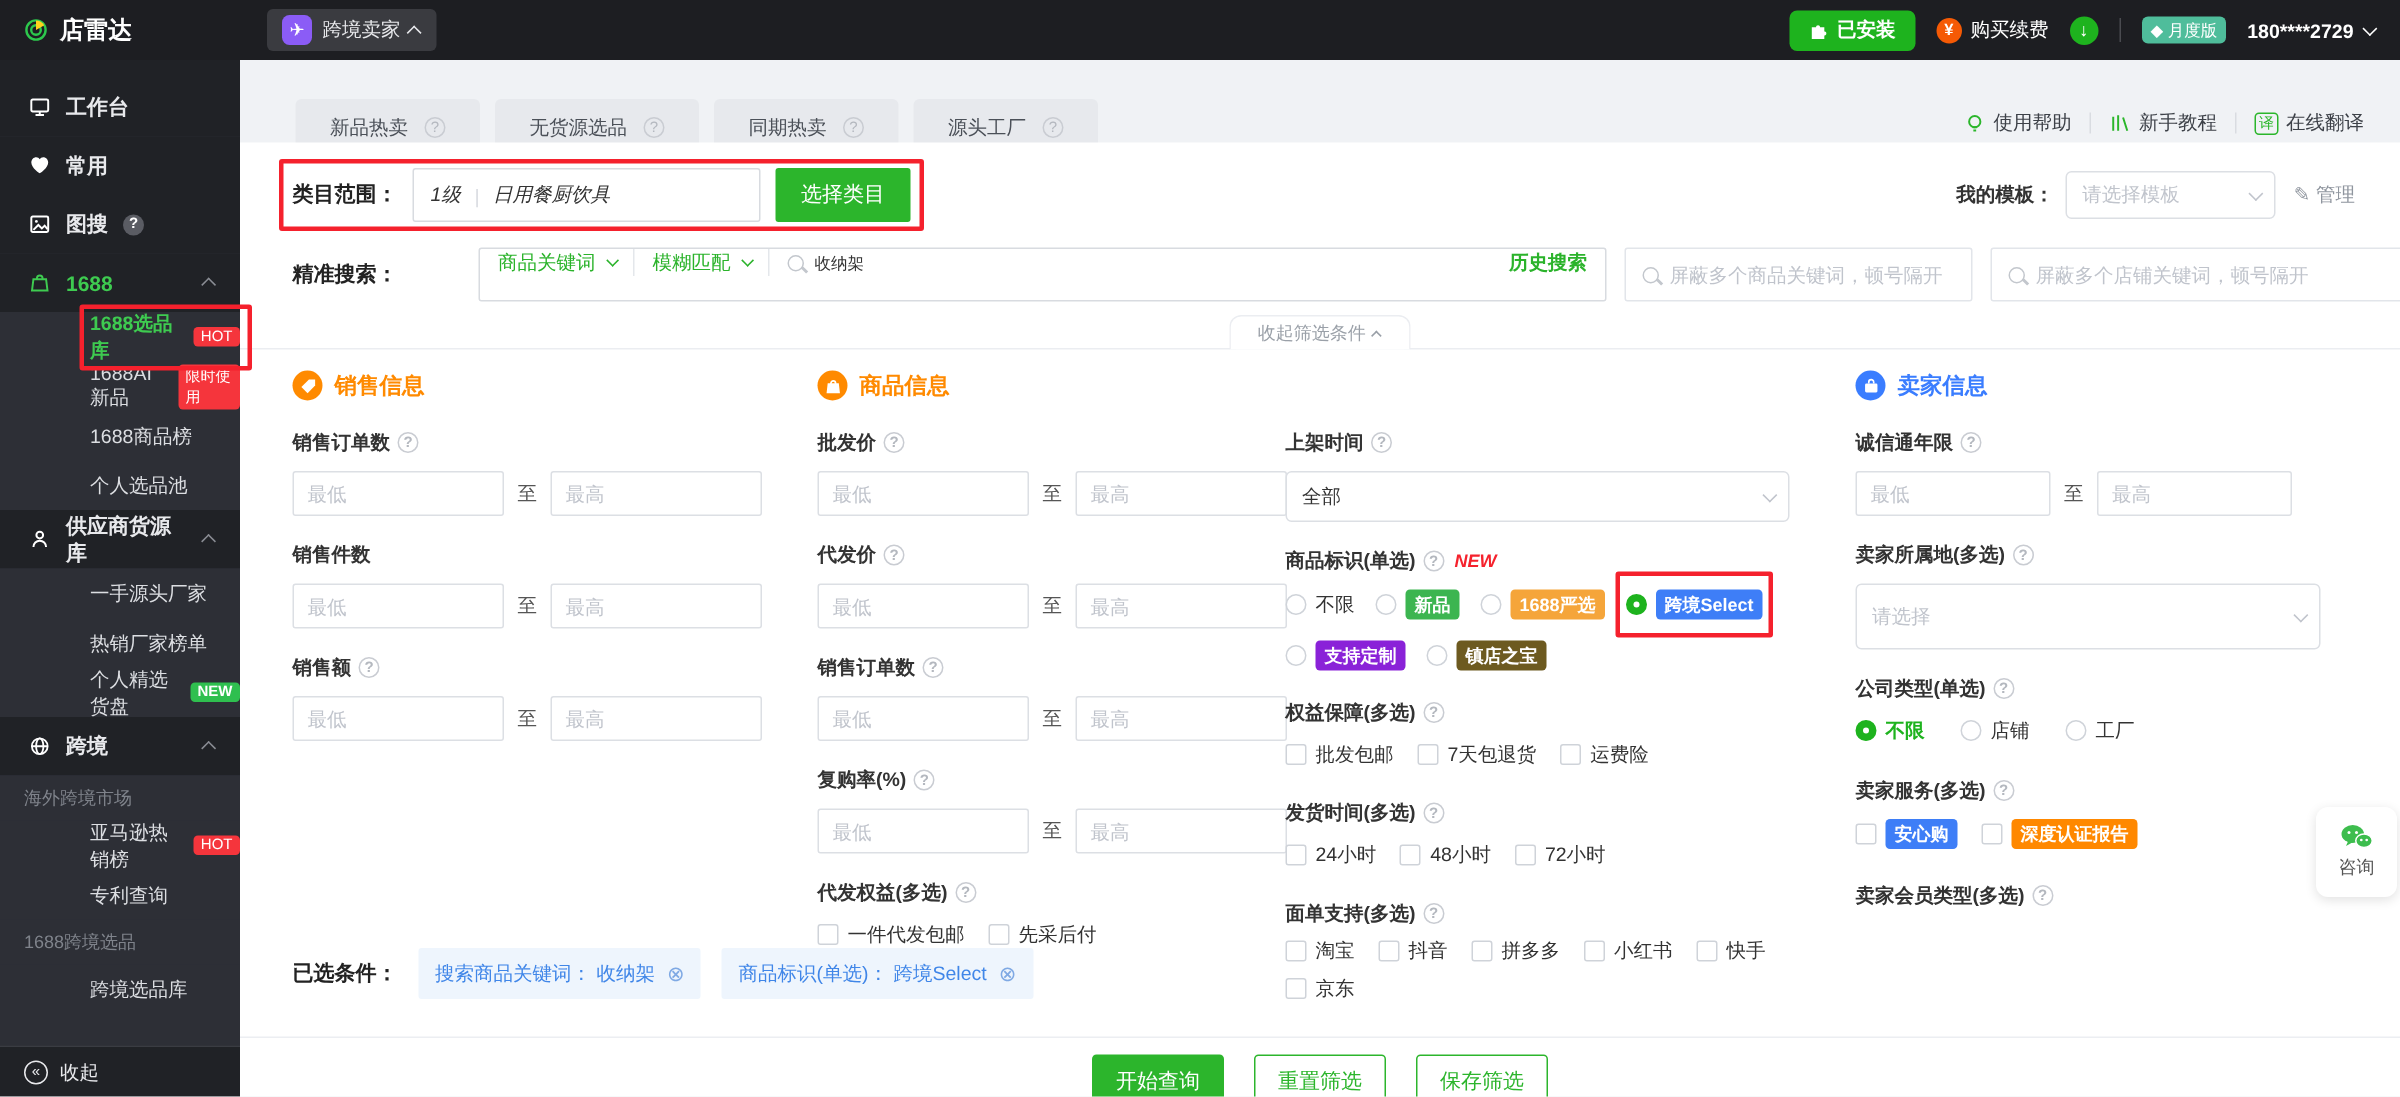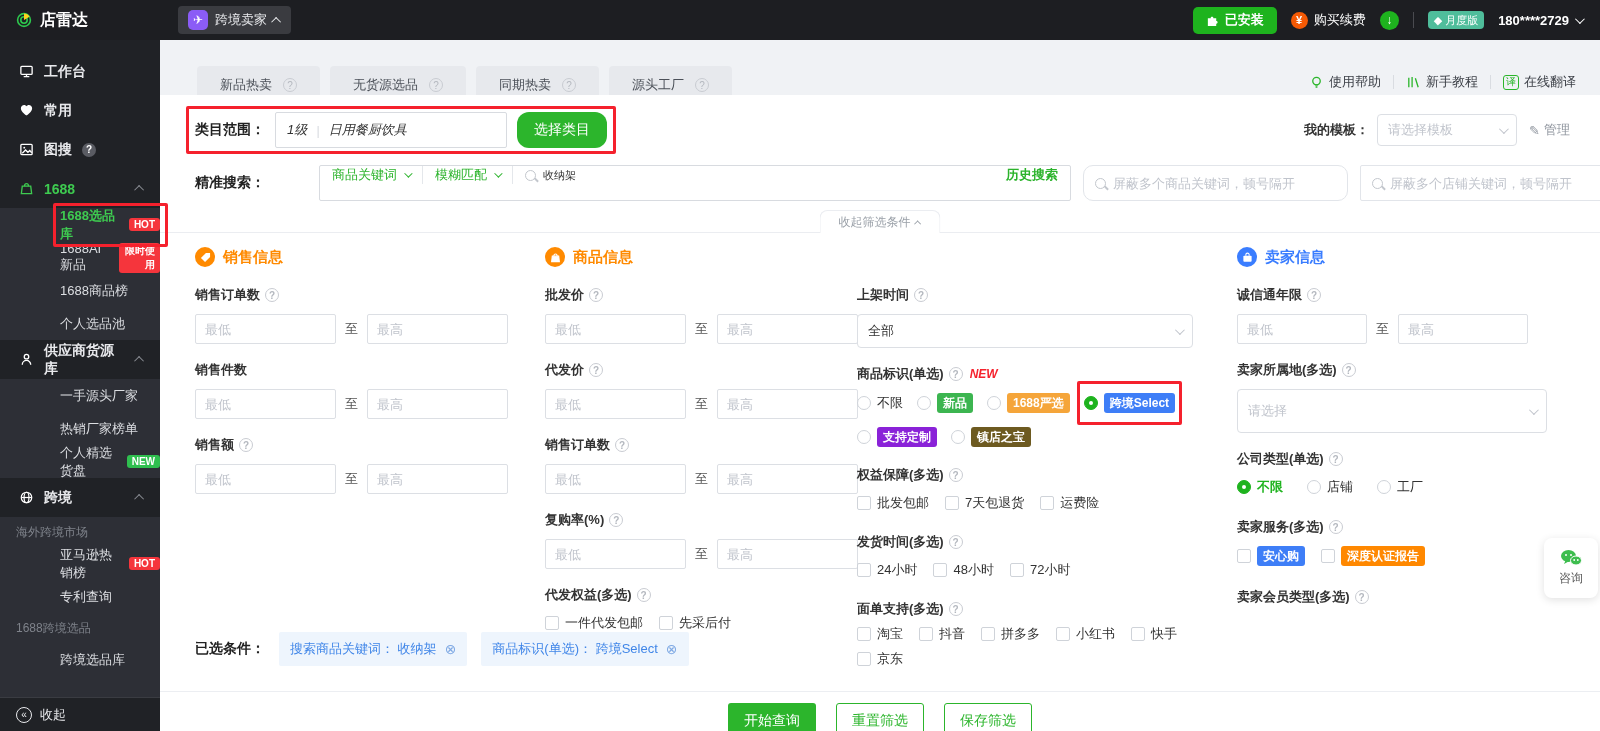--- a/index.html
+++ b/index.html
@@ -27,21 +27,21 @@
   
   .sidebar { position:absolute; top:40px; left:0; width:160px; bottom:0; background:#2d2f36; z-index:20; }
   .sg { height:39px; display:flex; align-items:center; gap:10px; padding-left:18px; background:#202226; color:#e8e9ec; font-size:14px; font-weight:bold; }
   .sg .chev { color:#8a8d94; margin-left:auto; margin-right:16px; }
   .sg.green { color:#3ecb50; }
   .sicon { width:16px; height:16px; display:flex; align-items:center; justify-content:center; flex:none; }
   .ssub { background:#2d2f36; }
   .si { height:33px; display:flex; align-items:center; gap:6px; padding-left:60px; color:#dcdee2; font-size:13px; }
   .si.active { color:#3ecb50; font-weight:bold; }
   .ssec { height:30px; display:flex; align-items:center; padding-left:16px; color:#7f838b; font-size:12px; background:#2d2f36; }
-  .b-hot { background:#f5353c; color:#fff; font-size:10px; font-weight:bold; padding:1px 5px; border-radius:3px;text-align:right; }
+  .b-hot { background:#f5353c; color:#fff; font-size:10px; font-weight:normal; padding:1px 5px; border-radius:3px; }
   .b-new { background:#2fbf4f; color:#fff; font-size:10px; font-weight:bold; padding:1px 5px; border-radius:3px; }
   .side-foot { position:absolute; bottom:0; left:0; right:0; height:34px; background:#202226; border-top:1px solid #3a3c42; display:flex; align-items:center; gap:8px; padding-left:16px; color:#e8e9ec; font-size:13px; }
   .circ { width:16px; height:16px; border-radius:50%; border:1.4px solid #e8e9ec; display:flex; align-items:center; justify-content:center; font-size:10px; line-height:1; color:#e8e9ec; }
   .qdot { width:14px; height:14px; border-radius:50%; background:#5a5c63; color:#fff; font-size:10px; display:flex; align-items:center; justify-content:center; }
 
   
   .main { position:absolute; left:160px; top:40px; width:1440px; height:691px; background:#f0f2f5; }
   .tabs-row { position:absolute; top:26px; left:37px; display:flex; gap:10px; }
   .tab { height:38px; padding:0 23px; background:#e7e9ed; color:#4b5058; font-size:13px; display:flex; align-items:center; gap:6px; border-radius:4px 4px 0 0; }
   .help-links { position:absolute; top:33px; right:24px; display:flex; align-items:center; gap:12px; font-size:13px; color:#3d4148; }
@@ -52,39 +52,39 @@
   .card { position:absolute; top:55px; left:0; width:1440px; height:636px; background:#fff; }
 
   .q { width:14px; height:14px; border:1px solid #c9ccd2; border-radius:50%; color:#b4b8bf; font-size:10px; display:inline-flex; align-items:center; justify-content:center; margin-left:5px; flex:none; }
   .q::before { content:"?"; }
 
   .row-cat { position:absolute; top:17px; left:35px; right:30px; display:flex; align-items:center; }
   .rel { position:relative; display:flex; align-items:center; }
   .lab { font-size:14px; font-weight:bold; color:#222; margin-right:10px; white-space:nowrap; }
   .cat-input { width:232px; height:36px; border:1px solid #d8dbe0; border-radius:2px; display:flex; align-items:center; gap:9px; padding:0 11px; font-size:13px; background:#fff;font-style:italic; }
   .cat-sep { color:#d8dbe0; }
-  .btn-cat { width:90px; height:36px; margin-left:10px; background:#2cb52c; color:#fff; border:none; border-radius:12px; font-size:14px; cursor:pointer; }
+  .btn-cat { width:90px; height:36px; margin-left:10px; background:#2cb52c; color:#fff; border:none; border-radius:2px; font-size:14px; cursor:pointer; }
   .row-cat .spacer { flex:1; }
   .tpl-lab { font-size:13px; font-weight:bold; color:#333; margin-right:8px; }
   .select { height:32px; border:1px solid #dcdfe4; border-radius:4px; display:flex; align-items:center; justify-content:space-between; padding:0 10px; color:#c0c4cc; font-size:13px; background:#fff; }
   .sel-tpl { width:140px; }
   .manage { margin-left:12px; color:#8f959e; display:flex; align-items:center; gap:4px; }
 
   .row-search { position:absolute; top:70px; left:35px; display:flex; align-items:center; }
   .srch-box { width:752px; height:36px; border:1px solid #d8dbe0; border-radius:2px; display:flex; align-items:flex-start; background:#fff;margin-left:44px; }
   .seg { display:flex; align-items:center; gap:7px; padding:0 12px; color:#2bb32b; font-size:13px; border-right:1px solid #e4e7eb; white-space:nowrap; }
   .seg .chev { color:#2bb32b; width:6px; height:6px; }
   .seg3 { flex:1; display:flex; align-items:center; gap:7px; padding:0 12px; }
   .seg3 input { border:none; outline:none; flex:1; font-size:11px; color:#333; min-width:0; background:transparent; }
   .hist { color:#2bb32b; font-size:13px; font-weight:bold; white-space:nowrap; }
   .mag { width:11px; height:11px; border:1.5px solid #c3c7cd; border-radius:50%; position:relative; flex:none; }
   .mag::after { content:""; position:absolute; width:5px; height:1.5px; background:#c3c7cd; transform:rotate(45deg); right:-4px; bottom:-1px; }
   .blk { height:36px; border:1px solid #e2e5ea; border-radius:2px; display:flex; align-items:center; gap:7px; padding:0 11px; background:#fff; }
   .blk input { border:none; outline:none; font-size:13px; flex:1; min-width:0; background:transparent; color:#333; }
-  .blk1 { width:265px; margin-left:12px;border-radius:10px; }
+  .blk1 { width:232px; margin-left:12px; }
   .blk2 { width:386px; margin-left:12px; }
   input::placeholder { color:#c0c4cc; }
 
   .filters-divider { position:absolute; top:137px; left:0; right:0; border-top:1px solid #ebedf1; }
   .collapse-tab { position:absolute; top:115px; left:50%; transform:translateX(-50%); height:23px; background:#fff; border:1px solid #ebedf1; border-bottom:none; border-radius:8px 8px 0 0; display:flex; align-items:center; gap:6px; padding:0 18px; color:#9aa0a8; font-size:12px; z-index:2; }
   .collapse-tab .chev { width:5px; height:5px; color:#9aa0a8; }
 
   .col { position:absolute; top:150px; }
   .col1 { left:35px; width:320px; } .col2 { left:385px; width:300px; }
   .col3 { left:697px; width:355px; } .col4 { left:1077px; width:330px; }

